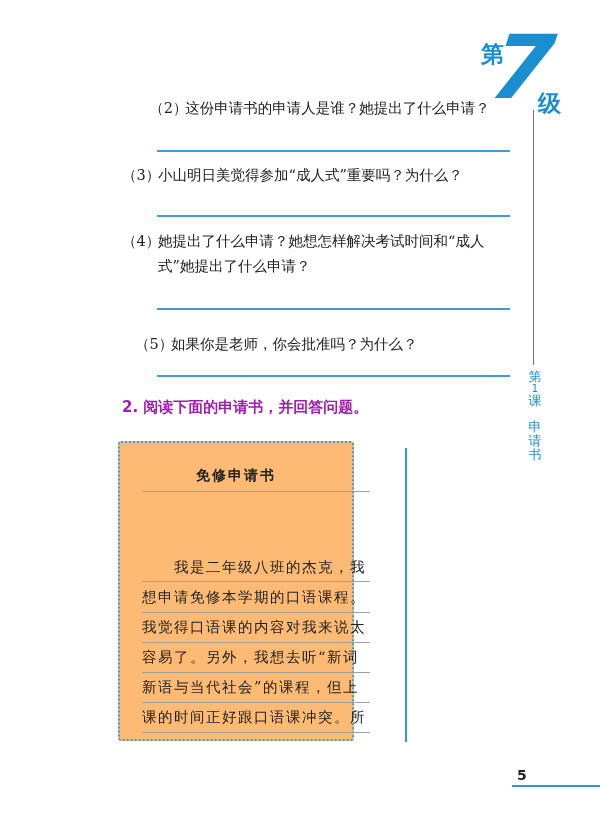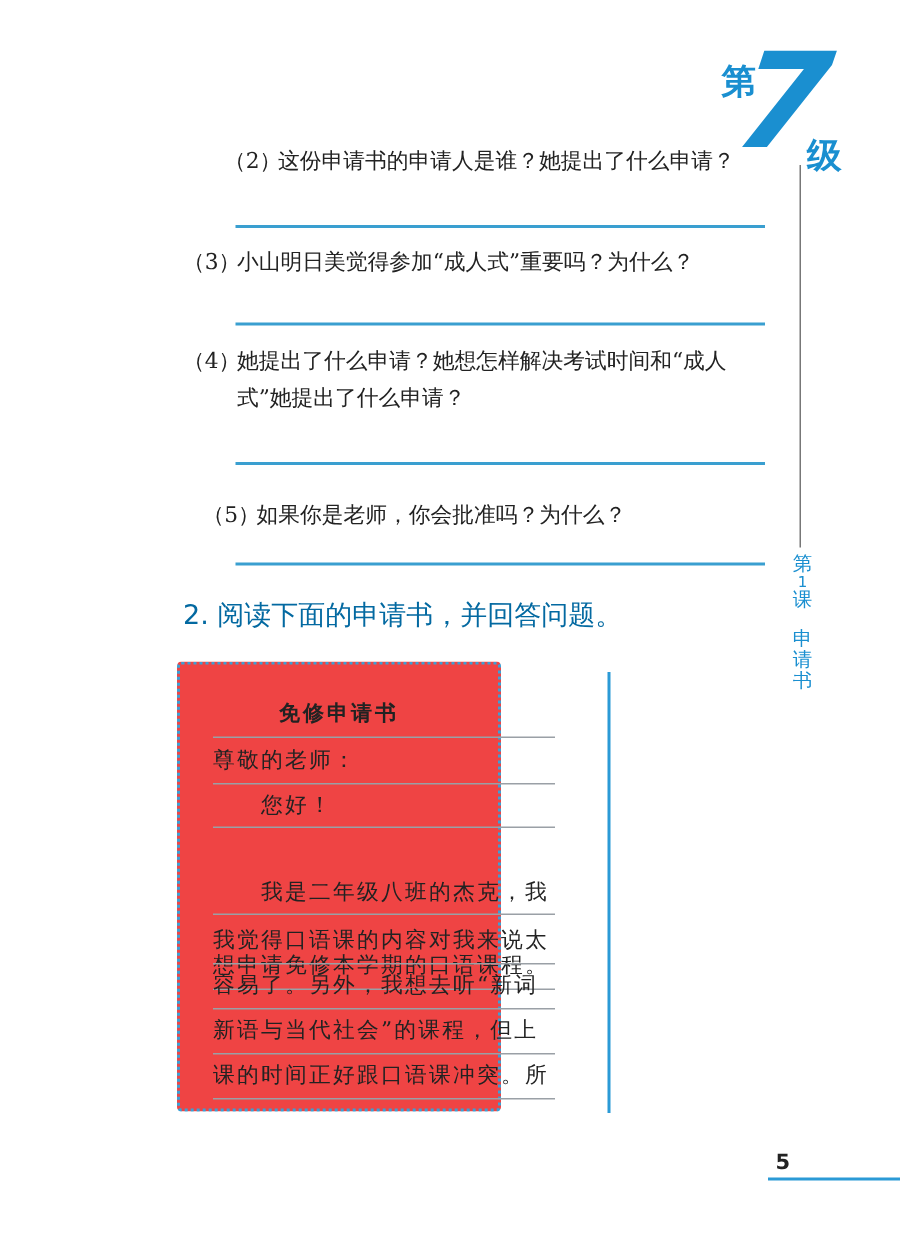--- a/index.html
+++ b/index.html
@@ -21,25 +21,25 @@
   .side-label span { display:block; }
   .side-label .num { font-size:10px; line-height:10px; }
   .side-label .gap { height:12px; }
 
   
   .q { left:122px; font-size:14.5px; line-height:25px; width:395px; }
   .q .n { display:inline-block; width:36px; }
   .q .cont { display:block; padding-left:36px; }
   .ans-line { left:157px; width:353px; height:2px; background:#3a9fd0; }
 
-  .task { left:122px; top:398px; font-family:"DejaVu Sans","Liberation Sans",sans-serif; font-weight:normal;
-          font-size:18px; color:#0369a1; }
+  .task { left:122px; top:398px; font-family:"DejaVu Sans","Liberation Sans",sans-serif; font-weight:bold;
+          font-size:15px; color:#a21caf; }
 
   
-  .letter { left:118px; top:441px; width:216px; height:300px; background:#ef4444;
+  .letter { left:118px; top:441px; width:236px; height:300px; background:#fdba74;
             border:2px dotted #3aa0d6; border-radius:3px; box-sizing:border-box; }
   .letter-title { position:absolute; left:0; width:100%; text-align:center; top:24px; font-size:14px;
                   font-weight:bold; letter-spacing:2px; }
   .letter-row { position:absolute; left:22px; width:228px; height:30px; border-bottom:1px solid #9aa0a6;
                 font-size:14.5px; line-height:30px; letter-spacing:1.5px; white-space:nowrap; }
   .letter-row.indent { padding-left:32px; box-sizing:border-box; }
   .letter-side-line { left:405px; top:448px; width:2px; height:294px; background:#2b9ad6; }
 
   .page-num { left:517px; top:767px; font-family:"DejaVu Sans","Liberation Sans",sans-serif; font-weight:bold;
               font-size:14px; color:#222; }
@@ -82,24 +82,22 @@
 <div class="abs q" style="top:332px;margin-left:13px;">
   <span class="n">（5）</span><span>如果你是老师，你会批准吗？为什么？</span>
 </div>
 <div class="abs ans-line" style="top:375px;"></div>
 
 <div class="abs task">2. 阅读下面的申请书，并回答问题。</div>
 
 <div class="abs letter">
   <div class="letter-title">免修申请书</div>
   <div class="letter-row" style="top:18px; height:30px; border-bottom:1px solid #9aa0a6;"></div>
-  <div class="letter-row" style="top:49px;">尊敬的老师：</div>
-  <div class="letter-row indent" style="top:79px;">您好！</div>
-  <div class="letter-row indent" style="top:109px;margin-top:28px;">我是二年级八班的杰克，我</div>
-  <div class="letter-row" style="top:139px;margin-top:47px;">想申请免修本学期的口语课程。</div>
+  <div class="letter-row indent" style="top:109px;">我是二年级八班的杰克，我</div>
+  <div class="letter-row" style="top:139px;">想申请免修本学期的口语课程。</div>
   <div class="letter-row" style="top:199px;">容易了。另外，我想去听“新词</div>
   <div class="letter-row" style="top:169px;">我觉得口语课的内容对我来说太</div>
   <div class="letter-row" style="top:259px;">课的时间正好跟口语课冲突。所</div>
   <div class="letter-row" style="top:229px;">新语与当代社会”的课程，但上</div>
 </div>
 <div class="abs letter-side-line"></div>
 
 <div class="abs page-num">5</div>
 <div class="abs page-line"></div>
 

